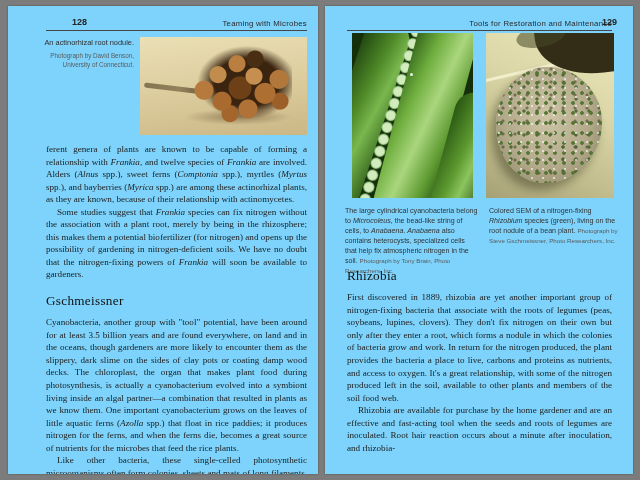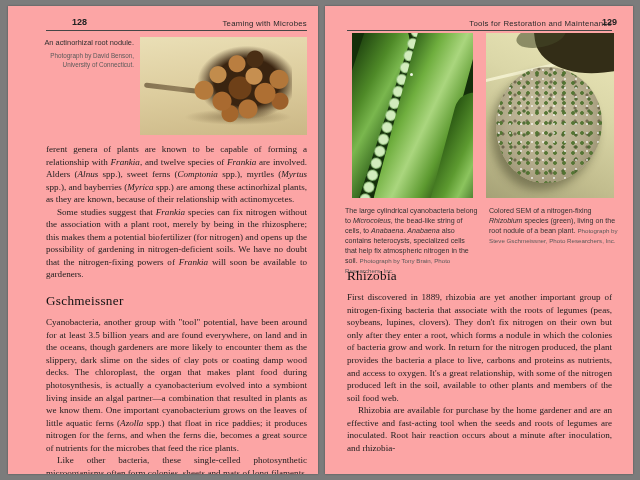--- a/index.html
+++ b/index.html
@@ -2,21 +2,21 @@
 <html><head>
 <meta charset="utf-8">
 <style>
   html,body{margin:0;padding:0;}
   body{
     width:640px;height:480px;overflow:hidden;position:relative;
     background:#7c7c7c;
     font-family:"Liberation Serif", serif;
   }
   .page{
-    position:absolute;top:6px;height:468px;background:#fca5a5;overflow:hidden;
+    position:absolute;top:6px;height:468px;background:#7dd3fc;overflow:hidden;
     box-shadow:0 0 2px rgba(0,0,0,.35);
   }
   .page-left{left:8px;width:310px;}
   .page-right{left:325px;width:308px;}
 
   
   .folio{
     position:absolute;top:11px;
     font-family:"Liberation Sans", sans-serif;font-size:9px;font-weight:700;color:#222;
   }

